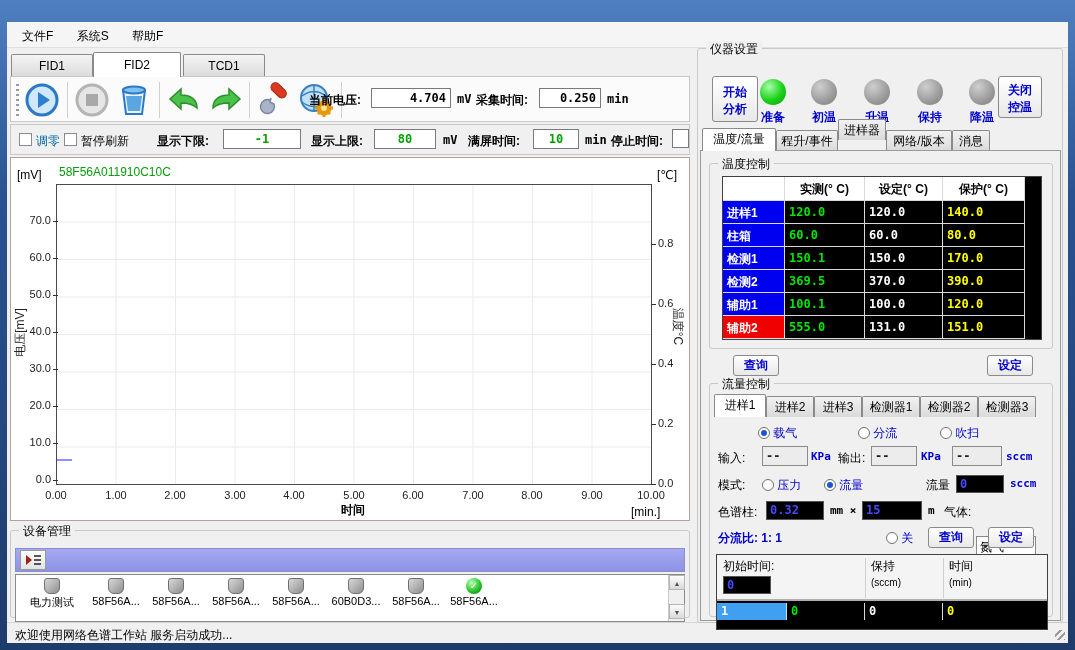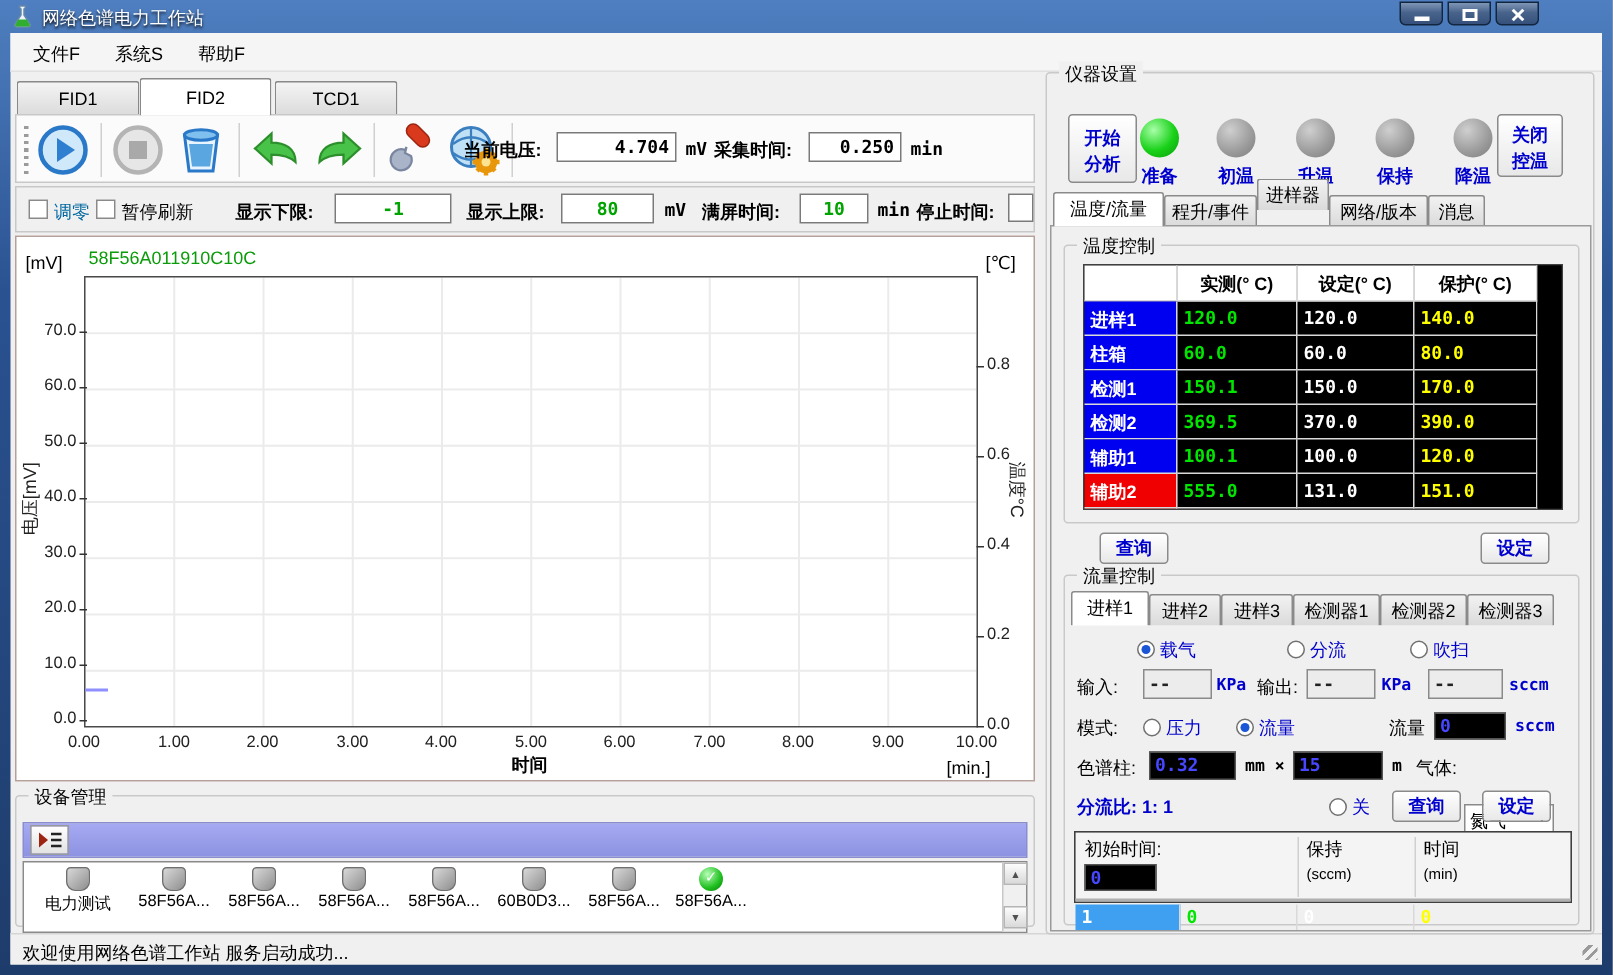--- a/index.html
+++ b/index.html
@@ -100,37 +100,20 @@
   .ptable .phead { position:absolute; left:0; top:0; width:100%; height:46px; background:#f4f4f4; border-bottom:2px solid #b0b0b0; }
   .phcol { position:absolute; top:3px; font-size:12px; color:#000; border-left:1px solid #d0d0d0; padding-left:5px; height:40px; }
   .pcell { position:absolute; top:48px; height:17px; font-family:"DejaVu Sans Mono",monospace; font-weight:bold; font-size:12px;
     padding:1px 0 0 4px; border-right:1px solid #d9d9d9; }
 </style>
 </head>
 <body>
 
 <div class="window">
 
-  <div class="titlebar">
-    <svg class="abs" style="left:7px;top:3px" width="16" height="16" viewBox="0 0 16 16">
-      <path d="M6 1h4v1l-1 1v4l4 6c1 2-1 2-2 2H5c-1 0-3 0-2-2l4-6V3L6 2z" fill="#eef4fb" stroke="#6688aa"></path>
-      <path d="M5.2 10l-2 3.4c-.5 1 .3 1.3 1 1.3h7.6c.7 0 1.5-.3 1-1.3L10.8 10z" fill="#2fae2f"></path>
-    </svg>
-    <span class="title-text">网络色谱电力工作站</span>
-    <div class="win-btn" style="right:113px">
-        <div class="bar"></div>
-      </div>
-    <div class="win-btn" style="right:81px">
-        <div class="box"></div>
-      </div>
-    <div class="win-btn" style="right:49px">
-        <div class="x1"></div>
-        <div class="x2"></div>
-      </div>
-  </div>
 
   <div class="client">
 
     <div class="menubar">
       <span class="menu-item" style="margin-left:5px">文件F</span>
       <span class="menu-item">系统S</span>
       <span class="menu-item">帮助F</span>
     </div>
 
     <div class="ctab" style="left:4px;width:82px">FID1</div>
@@ -416,21 +399,21 @@
           <div class="abs dropdown" style="left:266px;top:116px;width:60px;height:21px">
             <span>氮气</span>
             <span class="arr">▼</span>
           </div>
 
           <span class="abs blue" style="left:8px;top:146px;font-weight:bold">分流比: 1: 1</span>
           <span class="abs" style="left:176px;top:146px"><span class="radio"></span> <span class="blue">关</span></span>
           <div class="sysbtn" style="left:218px;top:143px;width:46px;height:21px;line-height:19px">查询</div>
           <div class="sysbtn" style="left:278px;top:143px;width:46px;height:21px;line-height:19px">设定</div>
 
-          <div class="ptable" style="left:6px;top:170px;width:332px;height:48px">
+          <div class="ptable" style="left:6px;top:170px;width:332px;height:76px">
             <div class="phead">
               <span class="abs" style="left:6px;top:3px">初始时间:</span>
               <div class="abs black-box" style="left:6px;top:21px;width:48px;height:18px">0</div>
               <div class="phcol" style="left:148px;width:78px">
                 <span>保持</span><br>
                 <span style="font-size:10px">(sccm)</span>
               </div>
               <div class="phcol" style="left:226px;width:100px">
                 <span>时间</span><br>
                 <span style="font-size:10px">(min)</span>

